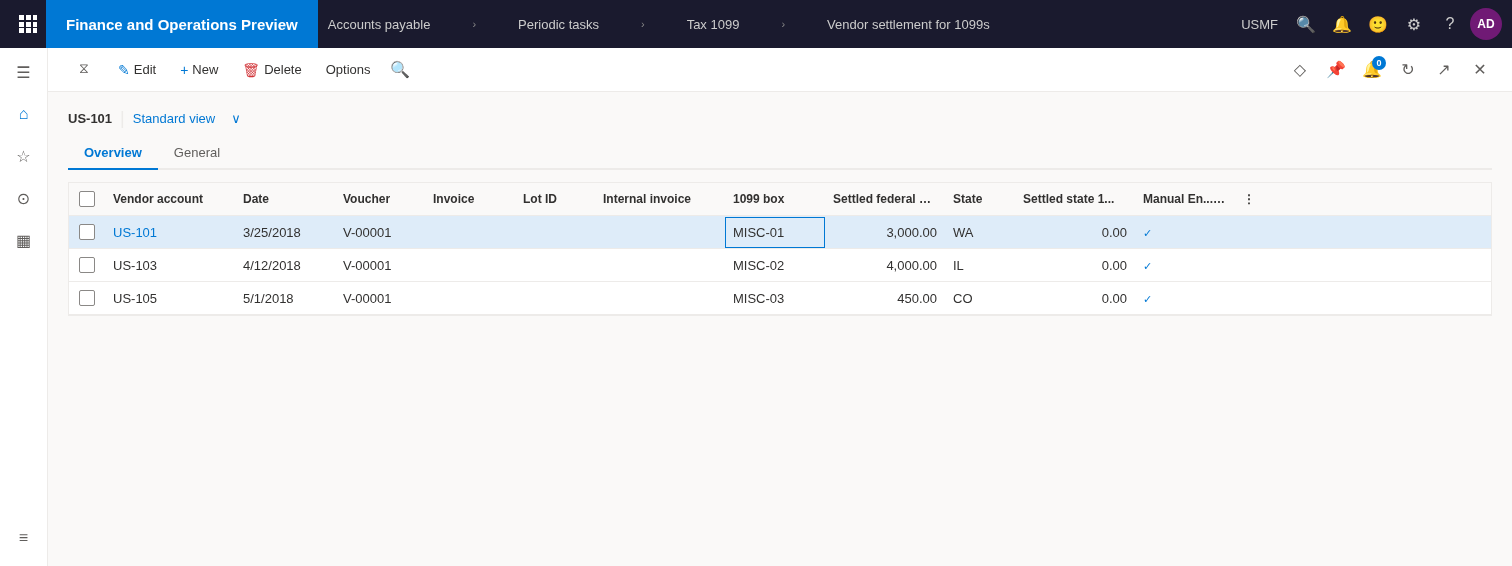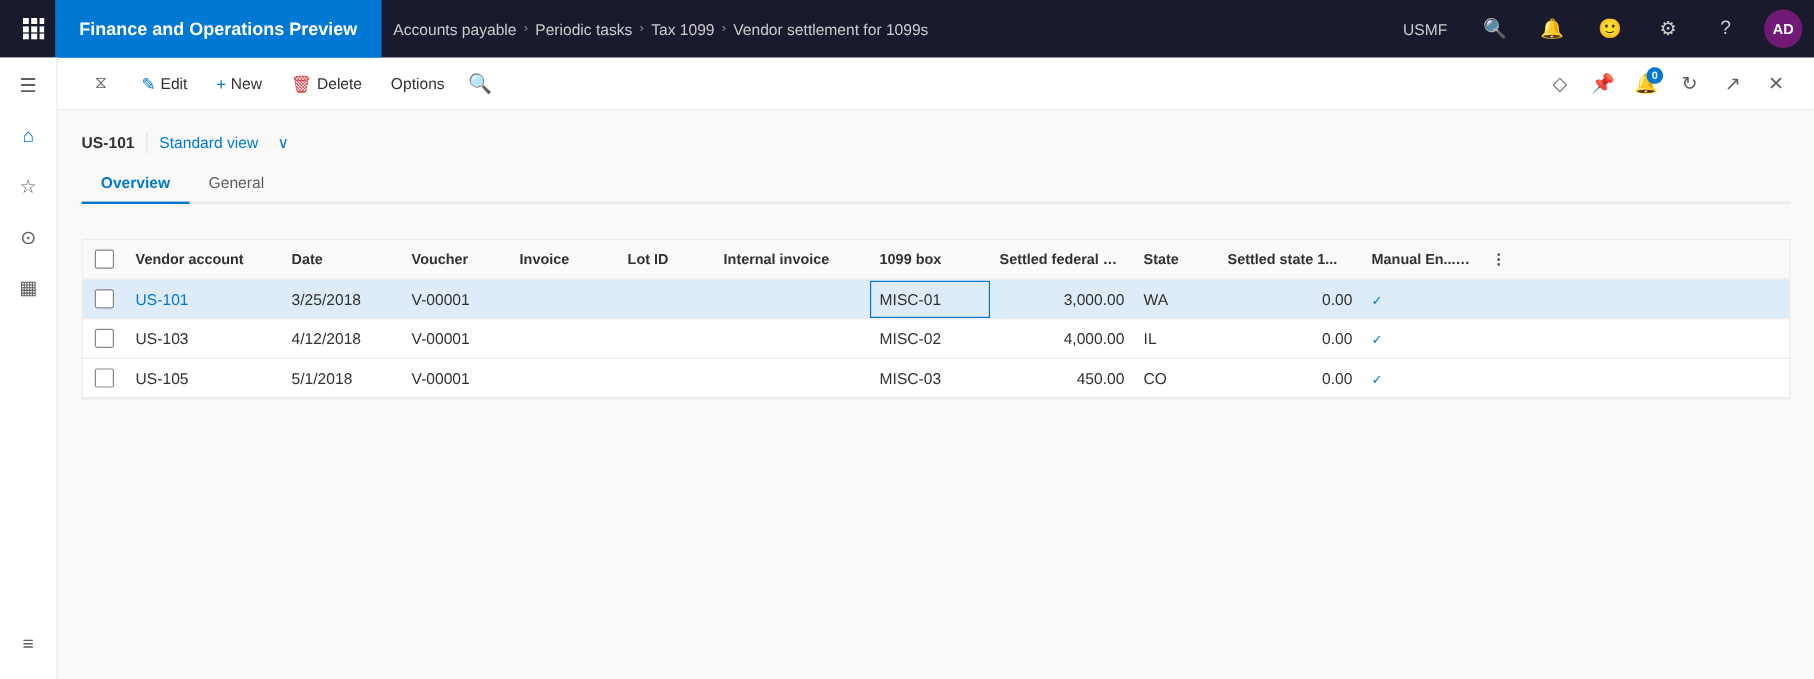--- a/index.html
+++ b/index.html
@@ -16,26 +16,26 @@
       gap: 0;
     }
     .top-bar-grid-icon {
       width: 36px; height: 48px; display: flex; align-items: center; justify-content: center; cursor: pointer;
     }
     .top-bar-title {
       background: #0078d4; color: white; font-size: 15px; font-weight: 600;
       padding: 0 20px; height: 56px; display: flex; align-items: center; white-space: nowrap;
     }
     .breadcrumb {
-      display: flex; align-items: center; color: #ccc; font-size: 13px; padding: 0 10px; flex: 1;
+      display: flex; align-items: center; color: #ccc; font-size: 13px; padding: 0 10px; flex: 1; gap: 36px;
     }
     .breadcrumb-item { color: #ccc; }
     .breadcrumb-sep { margin: 0 6px; color: #888; font-size: 11px; }
     .top-bar-right {
-      display: flex; align-items: center; gap: 16px; margin-left: auto;
+      display: flex; align-items: center; gap: 4px; margin-left: auto;
     }
     .top-bar-org {
       color: #ccc; font-size: 13px; margin-right: 8px;
     }
     .top-bar-icon-btn {
       width: 32px; height: 32px; display: flex; align-items: center; justify-content: center;
       color: #ccc; cursor: pointer; border-radius: 2px; font-size: 16px; position: relative;
     }
     .avatar-btn {
       width: 32px; height: 32px; background: #701a75; border-radius: 50%;
@@ -113,21 +113,21 @@
     }
     .tab {
       padding: 8px 16px; cursor: pointer; font-size: 13px; color: #605e5c; border-bottom: 2px solid transparent; margin-bottom: -2px;
     }
     .tab.active {
       color: #0078d4; border-bottom: 2px solid #0078d4; font-weight: 600; text-align: center;
     }
 
     
     .grid-container {
-      background: #fff; border: 1px solid #edebe9; margin-top: 29px;
+      background: #fff; border: 1px solid #edebe9; margin-top: 12px;
     }
     .grid-header-row {
       display: grid;
       grid-template-columns: 36px 130px 100px 90px 90px 80px 130px 100px 120px 70px 120px 100px 36px;
       background: #faf9f8; border-bottom: 1px solid #edebe9; align-items: center;
     }
     .grid-header-cell {
       padding: 8px 8px; font-size: 12px; font-weight: 600; color: #323130; white-space: nowrap; overflow: hidden; text-overflow: ellipsis;
     }
     .grid-row {

